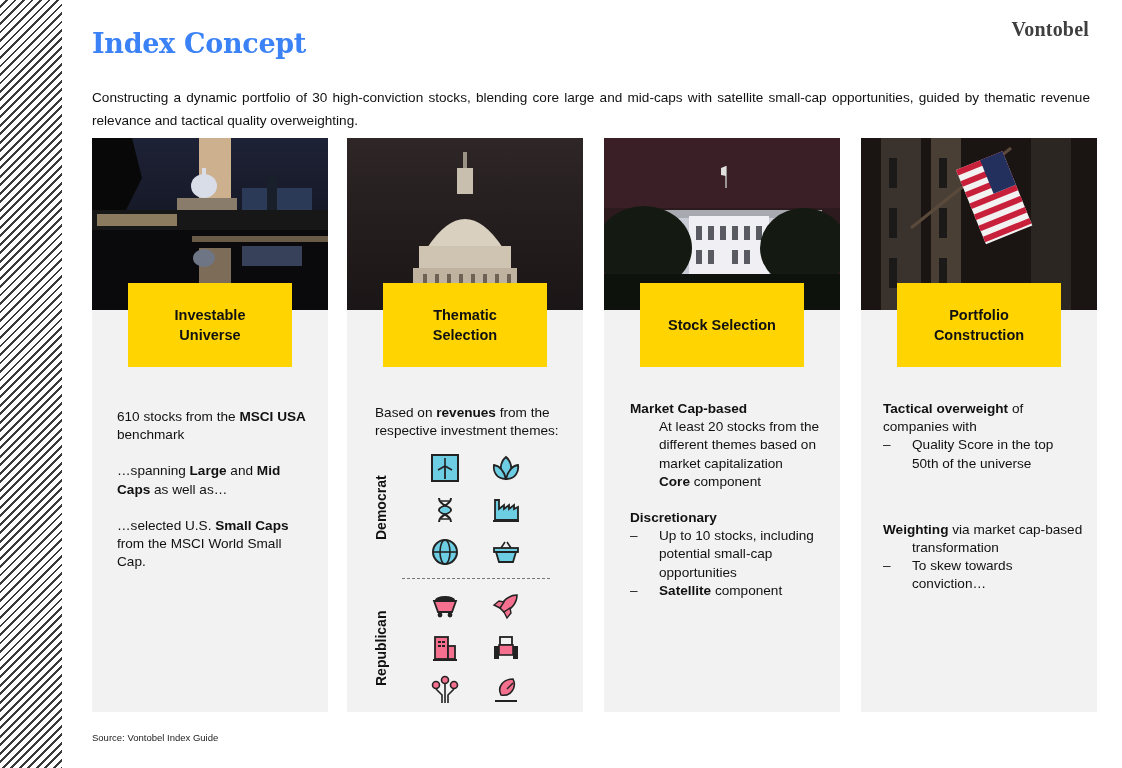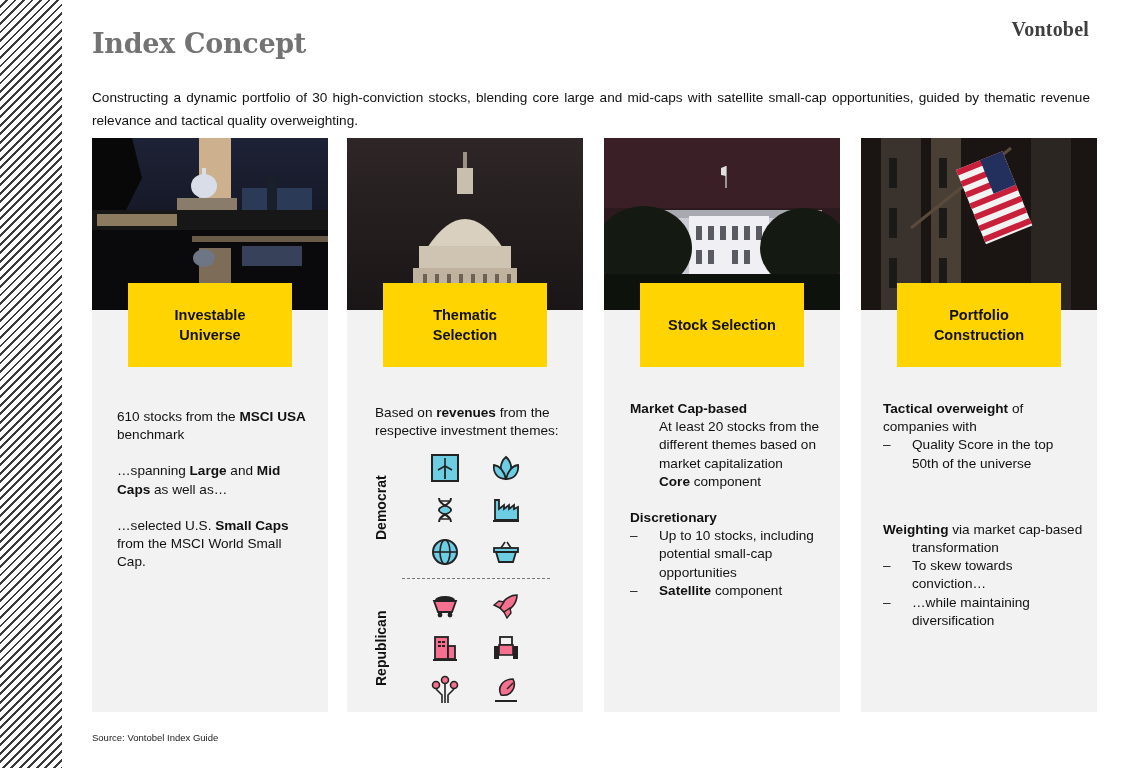--- a/index.html
+++ b/index.html
@@ -7,21 +7,21 @@
   body { position: relative; font-family: "Liberation Sans", sans-serif; color: #111; }
 
   .hatch {
     position: absolute; left: 0; top: 0; width: 62px; height: 768px;
     background: repeating-linear-gradient(135deg, #ffffff 0px, #ffffff 4px, #3a3a3a 4px, #3a3a3a 6px);
   }
 
   .title {
     position: absolute; left: 92px; top: 28px;
     font-family: "DejaVu Serif", "Liberation Serif", serif;
-    font-weight: bold; font-size: 27px; letter-spacing: -0.3px; color: #737373;
+    font-weight: bold; font-size: 27px; letter-spacing: -0.3px; color: #3b82f6;
   }
   .logo {
     position: absolute; right: 33px; top: 18px;
     font-family: Liberation Serif, serif; font-weight: bold;
     font-size: 20px; color: #3f3f3f; letter-spacing: 0.2px;
   }
   .intro {
     position: absolute; left: 92px; top: 86px; width: 998px;
     font-size: 13.6px; line-height: 23px; color: #111; text-align: justify;
   }
@@ -311,17 +311,16 @@
   </div>
   <div class="body" style="left:22px; top:262px; width:200px;">
     <div style="">
       <b>Tactical overweight</b><span> of companies with</span>
     </div>
     <div class="dash" style="margin-bottom:18px;">Quality Score in the top 50th of the universe</div>
     <div style="padding-left:29px; text-indent:-29px;margin-top:48px;">
       <b>Weighting</b><span> via market cap-based transformation</span>
     </div>
     <div class="dash">To skew towards conviction…</div>
-    <div class="dash">…while maintaining diversification</div>
   </div>
 </div>
 
 <div class="source">Source: Vontobel Index Guide</div>
 
 </body></html>

